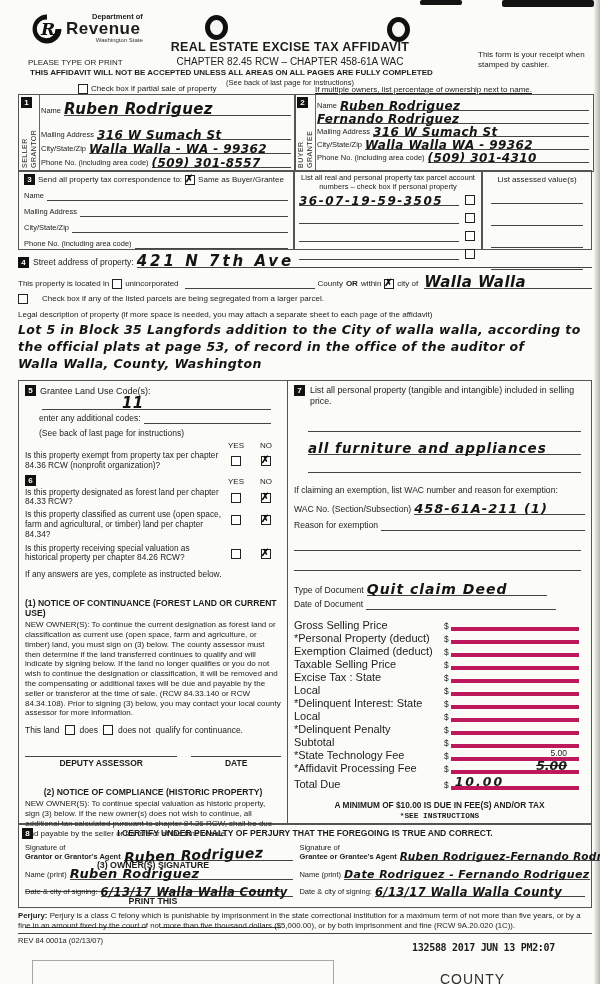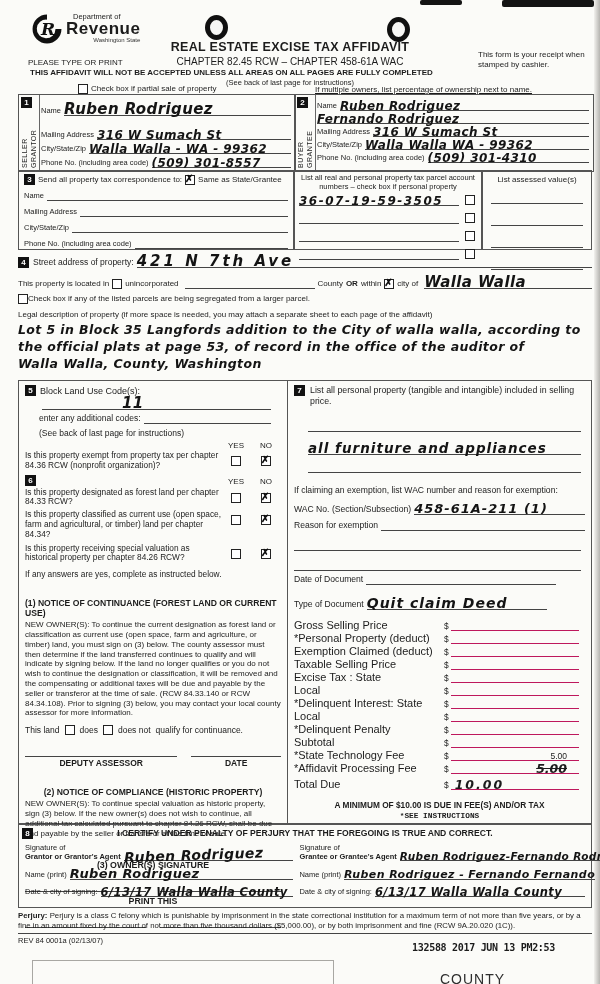--- a/index.html
+++ b/index.html
@@ -36,21 +36,21 @@
   .qrow{display:flex;align-items:flex-start;}
   .qrow .qtext{flex:1;font-size:8.3px;line-height:9.8px;}
   .qrow .qb{width:30px;text-align:center;flex:none;padding-top:1px;}
   p{margin:0;}
   .notice-title{font-size:8.6px;font-weight:bold;margin-top:19px;}
   .notice-body{font-size:8px;line-height:9.8px;margin-top:2px;text-align:left;}
   
   .mrow{display:flex;align-items:flex-end;height:13px;}
   .mlabel{width:146px;text-align:left;font-size:11px;white-space:nowrap;flex:none;}
   .mdollar{margin:0 2px 0 4px;font-size:8.4px;flex:none;}
-  .mline{flex:1;border-bottom:1px solid #be185d;display:flex;align-items:flex-end;margin-right:6px;min-height:9px;}
+  .mline{flex:1;border-bottom:4px solid #be185d;display:flex;align-items:flex-end;margin-right:6px;min-height:9px;}
   .mval{font-size:8.5px;margin-bottom:-1px;}
   .mline.rt .mval{margin-left:auto;padding-right:12px;}
   .mline.hwv .mval{font-family:"DejaVu Sans",sans-serif;font-style:italic;font-weight:bold;font-size:12.5px;line-height:12px;margin-bottom:-2px;}
   .mline.strike .mval{text-decoration:line-through;}
   .center{text-align:center;}
 </style>
 </head>
 <body>
 
 <div class="page">
@@ -60,21 +60,21 @@
   <div class="hole" style="left:205px;top:15px;"></div>
   <div class="hole" style="left:387px;top:17px;"></div>
 
   <div style="position:absolute;left:0;top:8px;width:600px;height:80px;">
     <div style="position:absolute;left:30px;top:4px;display:flex;align-items:flex-start;">
       <svg width="34" height="34" viewBox="0 0 40 40" style="flex:none;">
         <path d="M20 3 A17 17 0 1 0 37 20 L30 20 A11 11 0 1 1 20 9 Z" fill="#101010"></path>
         <text x="13" y="27" font-size="20" font-weight="bold" font-style="italic" fill="#101010" font-family="DejaVu Serif, serif">R</text>
       </svg>
       <div style="margin-left:2px;">
-        <div class="xs" style="margin-left:7px;">Department of</div>
+        <div class="xs" style="margin-left:26px;font-weight:bold;">Department of</div>
         <div style="font-size:17px;font-weight:bold;line-height:16px;letter-spacing:.5px;">Revenue</div>
         <div style="font-size:6px;text-align:right;color:#333;">Washington State</div>
       </div>
     </div>
     <div class="sm" style="position:absolute;left:28px;top:50px;">PLEASE TYPE OR PRINT</div>
     <div class="b" style="position:absolute;left:120px;top:32px;width:340px;text-align:center;font-size:12.5px;letter-spacing:.3px;">REAL ESTATE EXCISE TAX AFFIDAVIT</div>
     <div style="position:absolute;left:120px;top:48px;width:340px;text-align:center;font-size:10px;">CHAPTER 82.45 RCW – CHAPTER 458-61A WAC</div>
     <div class="b" style="position:absolute;left:30px;top:60px;width:540px;text-align:left;font-size:8px;">THIS AFFIDAVIT WILL NOT BE ACCEPTED UNLESS ALL AREAS ON ALL PAGES ARE FULLY COMPLETED</div>
     <div class="xs" style="position:absolute;left:120px;top:70px;width:340px;text-align:center;">(See back of last page for instructions)</div>
     <div class="sm" style="position:absolute;right:14px;top:42px;width:108px;">This form is your receipt when stamped by cashier.</div>
@@ -161,21 +161,21 @@
           </span>
       </div>
     </div>
   </div>
 
   <div class="bx" style="left:18px;top:170px;width:276px;height:80px;padding:3px 5px;box-sizing:border-box;">
     <div style="display:flex;align-items:center;gap:3px;">
       <span class="badge">3</span>
       <span class="sm">Send all property tax correspondence to:</span>
       <span class="cb checked"></span>
-      <span class="sm">Same as State/Grantee</span>
+      <span class="sm">Same as Buyer/Grantee</span>
     </div>
     <div class="fl" style="margin-top:6px;">
         <span class="lbl">Name</span>
         <span class="ul"></span>
       </div>
     <div class="fl" style="margin-top:6px;">
         <span class="lbl">Mailing Address</span>
         <span class="ul"></span>
       </div>
     <div class="fl" style="margin-top:6px;">
@@ -234,34 +234,34 @@
       <span class="ul" style="max-width:130px;"></span>
       <span class="sm">County</span>
       <span class="sm b">OR</span>
       <span class="sm">within</span>
       <span class="cb checked"></span>
       <span class="sm">city of</span>
       <span class="ul">
           <span class="hw hw-lg">Walla Walla</span>
         </span>
     </div>
-    <div style="display:flex;align-items:center;gap:0;margin-top:5px;">
+    <div style="display:flex;align-items:center;gap:14px;margin-top:5px;">
       <span class="cb"></span>
       <span class="sm">Check box if any of the listed parcels are being segregated from a larger parcel.</span>
     </div>
     <div class="sm" style="margin-top:6px;">Legal description of property (if more space is needed, you may attach a separate sheet to each page of the affidavit)</div>
     <div class="hw" style="font-size:12.5px;line-height:17px;margin-top:1px;">Lot 5 in Block 35 Langfords addition to the City of walla walla, according to</div>
     <div class="hw" style="font-size:12.5px;line-height:17px;">the official plats at page 53, of record in the office of the auditor of</div>
     <div class="hw" style="font-size:12.5px;line-height:17px;">Walla Walla, County, Washington</div>
   </div>
 
   <div class="bx" style="left:18px;top:380px;width:270px;height:444px;padding:4px 6px;box-sizing:border-box;">
     <div style="display:flex;align-items:center;gap:4px;">
       <span class="badge">5</span>
-      <span style="font-size:9px;">Block Land Use Code(s):</span>
+      <span style="font-size:9px;">Grantee Land Use Code(s):</span>
     </div>
     <div class="fl" style="height:14px;margin:0 10px 0 14px;">
       <span class="ul">
           <span class="hw hw-lg" style="margin-left:80px;">11</span>
         </span>
     </div>
     <div class="fl" style="margin:4px 10px 0 14px;">
       <span class="lbl" style="font-size:8.5px;">enter any additional codes:</span>
       <span class="ul"></span>
     </div>
@@ -347,29 +347,29 @@
       <span class="ul">
           <span class="hw" style="font-size:13px;margin-bottom:-2px;letter-spacing:1px;">458-61A-211 (1)</span>
         </span>
     </div>
     <div class="fl" style="margin-top:6px;">
       <span class="lbl" style="font-size:8.6px;">Reason for exemption</span>
       <span class="ul"></span>
     </div>
     <div class="ul" style="margin:10px 4px 0 0;"></div>
     <div class="ul" style="margin:10px 4px 0 0;"></div>
-    <div class="fl" style="margin-top:4px;">
-      <span class="lbl" style="font-size:8.6px;">Date of Document</span>
-      <span class="ul" style="max-width:190px;"></span>
-    </div>
     <div class="fl" style="margin-top:8px;height:17px;">
       <span class="lbl" style="font-size:8.6px;">Type of Document</span>
       <span class="ul" style="max-width:180px;">
           <span class="hw" style="font-size:14px;margin-bottom:-2px;letter-spacing:1px;">Quit claim Deed</span>
         </span>
+    </div>
+    <div class="fl" style="margin-top:4px;">
+      <span class="lbl" style="font-size:8.6px;">Date of Document</span>
+      <span class="ul" style="max-width:190px;"></span>
     </div>
 
     <div style="margin-top:8px;">
       <div class="mrow">
           <span class="mlabel">Gross Selling Price</span>
           <span class="mdollar">$</span>
           <span class="mline">
             <span class="mval"></span>
           </span>
         </div>
@@ -495,35 +495,35 @@
             <span class="xs" style="display:block;">Signature of</span>
             <span class="xs b" style="display:block;">Grantee or Grantee's Agent</span>
           </span>
           <span class="ul">
               <span class="hw" style="font-size:10.5px;margin-bottom:-2px;white-space:nowrap;">Ruben Rodriguez-Fernando Rodriguez</span>
             </span>
         </div>
         <div class="fl" style="margin-top:4px;height:15px;">
           <span class="lbl">Name (print)</span>
           <span class="ul">
-              <span class="hw" style="font-size:11px;margin-bottom:-2px;white-space:nowrap;">Ruben Rodriguez - Fernando Fernando</span>
+              <span class="hw" style="font-size:11px;margin-bottom:-2px;white-space:nowrap;">Date Rodriguez - Fernando Rodriguez</span>
             </span>
         </div>
         <div class="fl" style="margin-top:3px;height:14px;">
           <span class="lbl">Date &amp; city of signing:</span>
           <span class="ul">
               <span class="hw hw-sm" style="font-size:11.5px;">6/13/17 Walla Walla County</span>
             </span>
         </div>
       </div>
     </div>
   </div>
 
   <div style="position:absolute;left:18px;top:911px;width:574px;font-size:7.8px;line-height:9.6px;border-bottom:1px solid #444;padding-bottom:3px;">
     <span class="b">Perjury:</span>
     <span>Perjury is a class C felony which is punishable by imprisonment in the state correctional institution for a maximum term of not more than five years, or by a fine in an amount fixed by the court of not more than five thousand dollars ($5,000.00), or by both imprisonment and fine (RCW 9A.20.020 (1C)).</span>
   </div>
 
   <div class="xs" style="position:absolute;left:18px;top:936px;">REV 84 0001a (02/13/07)</div>
-  <div style="position:absolute;left:412px;top:942px;font-family:'DejaVu Sans Mono',monospace;font-weight:bold;font-size:10px;letter-spacing:-0.3px;color:#1b1b1b;">132588 2017 JUN 13 PM2:53</div>
+  <div style="position:absolute;left:412px;top:942px;font-family:'DejaVu Sans Mono',monospace;font-weight:bold;font-size:10px;letter-spacing:-0.3px;color:#1b1b1b;">132588 2017 JUN 13 PM2:07</div>
   <div style="position:absolute;left:440px;top:971px;font-size:14px;letter-spacing:1px;color:#2e2e2e;">COUNTY TREASURER</div>
   <div style="position:absolute;left:32px;top:960px;width:300px;height:26px;border:1px solid #a8a7a3;border-bottom:none;"></div>
 </div>
 
 </body></html>

